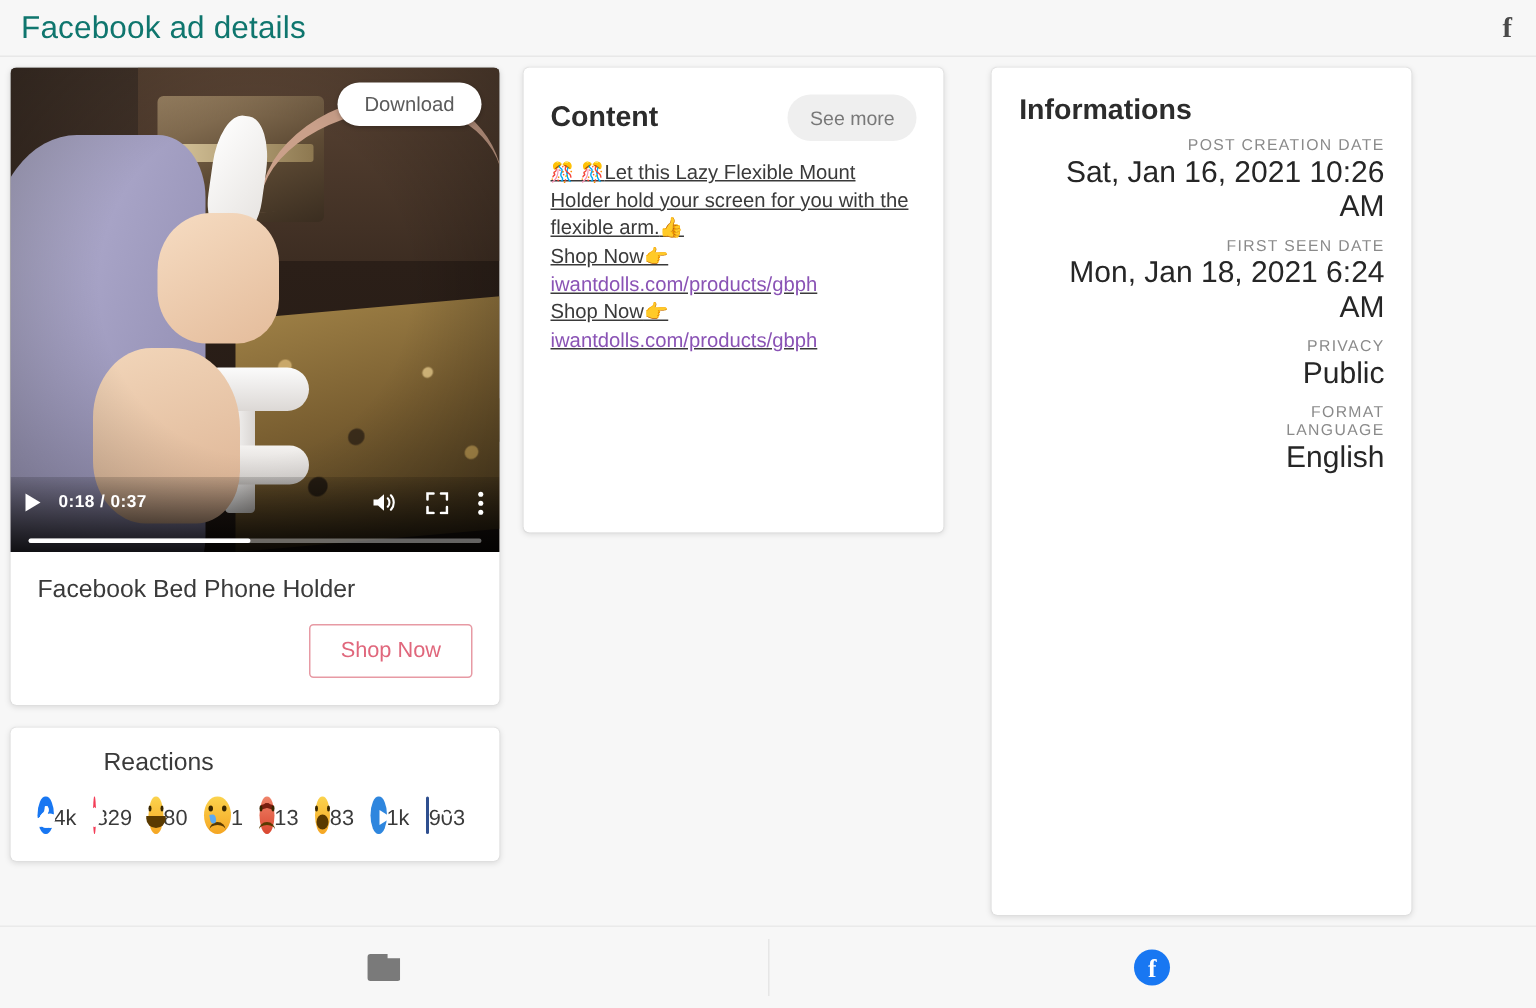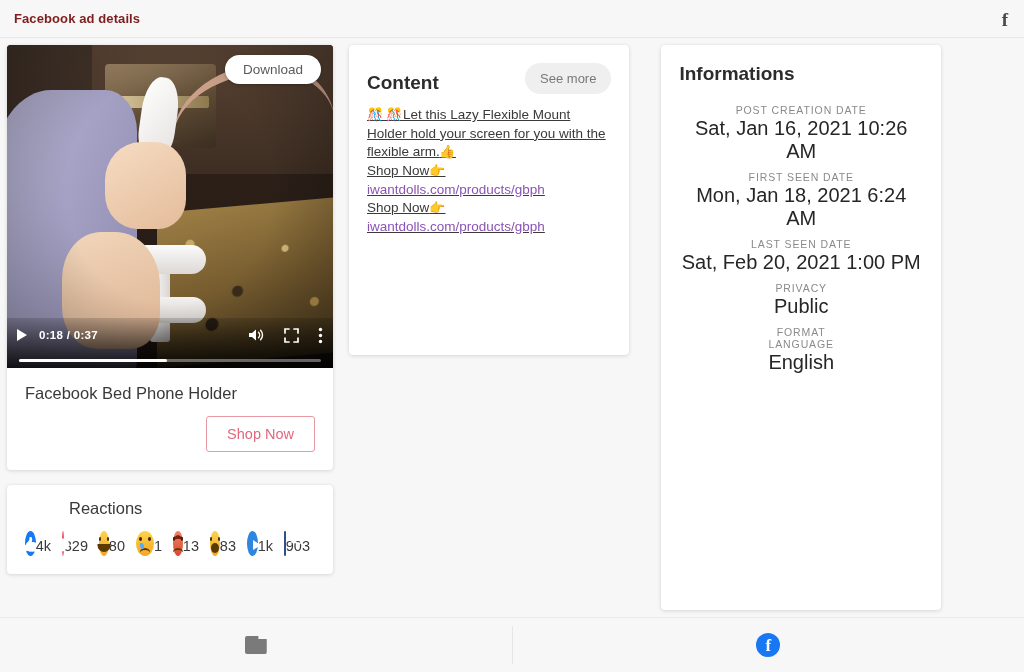--- a/index.html
+++ b/index.html
@@ -13,24 +13,23 @@
   
   #header {
     height: 38px;
     background: #f7f7f7;
     border-bottom: 1px solid #e8e8e8;
     display: flex; align-items: center;
     padding: 0 14px;
     position: relative;
   }
   #header-title {
-    font-size: 13px;
-    color: #7f1d1d;
+    font-size: 21px;
+    color: #0f766e;
     letter-spacing: .1px;
-    font-weight: bold;
   }
   #header-fb {
     position: absolute; right: 16px; top: 50%;
     transform: translateY(-50%);
     font-weight: bold; font-size: 19px; color: #4a4a4a;
     font-family: "Liberation Serif", serif;
     line-height: 1;
   }
 
   
@@ -268,40 +267,40 @@
   }
   .r-msg::after {
     content:''; position:absolute; left:5px; top:9px;
     width:15px; height:6px;
     background:#fff;
     clip-path: polygon(0 40%, 38% 0, 60% 55%, 100% 10%, 62% 100%, 40% 48%);
   }
 
   
   #content-card { padding: 18px 18px 20px 18px; height: 310px; position: relative; }
-  #content-header { display: flex; align-items: flex-end; gap: 16px; }
+  #content-header { display: flex; align-items: center; gap: 16px; }
   #content-title { font-size: 19px; color: #2c2c2c; font-weight: bold; }
   #see-more-btn {
     margin-left: auto;
     background: #efefef; color: #787878;
     border: none; cursor: pointer;
     font-size: 13px;
     padding: 8px 15px; border-radius: 16px;
   }
   #content-body {
     margin-top: 12px;
     font-size: 13.5px; color: #3a3a3a; line-height: 1.38; text-decoration: underline;
   }
   .c-link { color: #8a53b5; text-decoration: none; }
   .emoji { font-size: 13px; }
 
   
   #info-card { padding: 18px 18px 24px 18px; height: 565px; }
   #info-title { font-size: 19px; color: #2c2c2c; font-weight: bold; }
-  #info-list { margin-top: 19px; text-align: center; }
+  #info-list { margin-top: 6px; text-align: right; }
   .info-label {
     font-size: 10.5px; color: #8a8a8a;
     letter-spacing: .9px; text-transform: uppercase;
   }
   .info-value { font-size: 20px; color: #262626; margin: 1px 0 8px 0; }
 
   
   #bottombar {
     position: absolute; left: 0; bottom: 0;
     width: 1024px; height: 55px;
@@ -491,24 +490,20 @@
 
         <div>
           <div class="info-label">POST CREATION DATE</div>
           <div class="info-value">Sat, Jan 16, 2021 10:26 AM</div>
         </div>
         <div>
           <div class="info-label">FIRST SEEN DATE</div>
           <div class="info-value">Mon, Jan 18, 2021 6:24 AM</div>
         </div>
         <div>
-          <div class="info-label">LAST SEEN DATE</div>
-          <div class="info-value">Sat, Feb 20, 2021 1:00 PM</div>
-        </div>
-        <div>
           <div class="info-label">PRIVACY</div>
           <div class="info-value">Public</div>
         </div>
         <div>
           <div class="info-label">FORMAT</div>
         </div>
         <div>
           <div class="info-label">LANGUAGE</div>
           <div class="info-value">English</div>
         </div>

